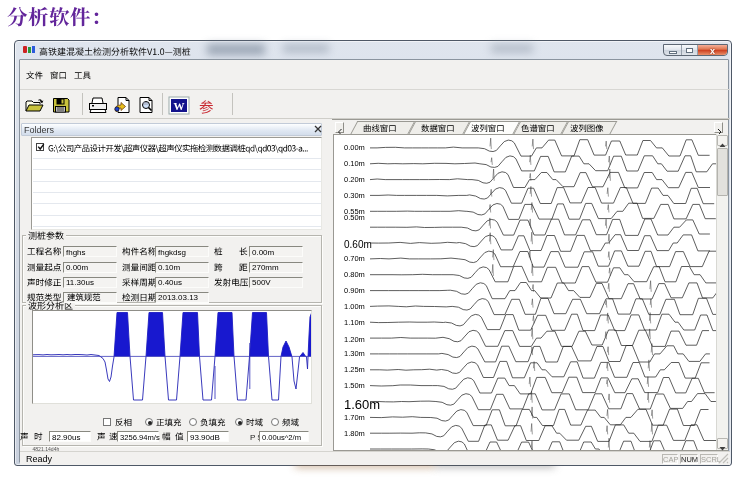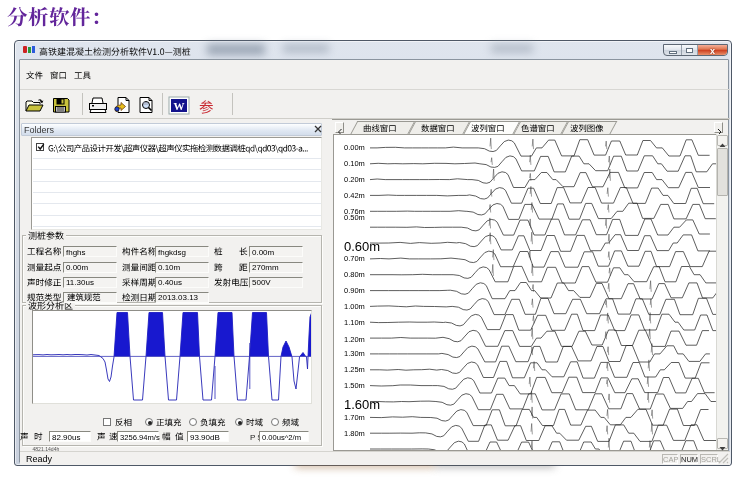--- a/index.html
+++ b/index.html
@@ -261,24 +261,24 @@
         <path d="M4 -4.1V-2.7H2V-4.1ZM4.6 -4.1H6.6V-2.7H4.6ZM5 -5.8C4.8 -5.4 4.5 -5 4.1 -4.7H1.9C2.3 -5 2.6 -5.4 2.8 -5.8ZM3 -7.1C2.4 -5.9 1.4 -4.9 0.3 -4.3C0.4 -4.2 0.6 -3.8 0.7 -3.7C0.9 -3.9 1.2 -4.1 1.4 -4.3V-0.7C1.4 0.3 1.8 0.5 3.2 0.5C3.5 0.5 6.1 0.5 6.4 0.5C7.7 0.5 7.9 0.2 8.1 -1.2C7.9 -1.2 7.6 -1.3 7.5 -1.4C7.4 -0.3 7.2 -0.1 6.4 -0.1C5.8 -0.1 3.6 -0.1 3.1 -0.1C2.2 -0.1 2 -0.2 2 -0.7V-2.1H6.6V-1.7H7.2V-4.7H4.9C5.3 -5.1 5.7 -5.6 6 -6.1L5.6 -6.4L5.4 -6.3H3.2C3.3 -6.5 3.4 -6.7 3.5 -6.9Z M9.2 -6.5C9.6 -6 10.1 -5.5 10.3 -5.1L10.8 -5.5C10.5 -5.9 10 -6.4 9.6 -6.8ZM11.2 -5.1C11.5 -4.7 11.8 -4.3 11.9 -4L12.3 -4.3C12.2 -4.6 11.9 -5 11.6 -5.3ZM15.6 -5.3C15.5 -5 15.2 -4.5 14.9 -4.2L15.4 -4C15.6 -4.3 15.9 -4.7 16.1 -5.1ZM8.8 -4.4V-3.8H9.9V-0.7C9.9 -0.4 9.7 -0.1 9.5 -0C9.6 0.1 9.8 0.3 9.8 0.5C10 0.3 10.2 0.2 11.5 -0.8C11.4 -0.9 11.3 -1.1 11.3 -1.3L10.5 -0.8V-4.4ZM10.9 -3.8V-3.2H16.5V-3.8H14.7V-5.5H16.2V-6H14.8C14.9 -6.3 15.1 -6.6 15.3 -6.9L14.8 -7.1C14.6 -6.8 14.4 -6.3 14.2 -6H12.9L13.1 -6.1C13 -6.4 12.7 -6.8 12.5 -7.1L12 -6.8C12.2 -6.6 12.4 -6.3 12.6 -6H11.2V-5.5H12.6V-3.8ZM13.2 -5.5H14.1V-3.8H13.2ZM12.3 -1H15.1V-0.3H12.3ZM12.3 -1.5V-2.2H15.1V-1.5ZM11.8 -2.7V0.7H12.3V0.2H15.1V0.6H15.7V-2.7Z M19.9 -5.7C19.3 -5.1 18.3 -4.7 17.5 -4.5L17.9 -4C18.7 -4.3 19.7 -4.8 20.4 -5.4ZM21.6 -5.3C22.5 -4.9 23.6 -4.3 24.1 -3.9L24.6 -4.4C24 -4.8 22.9 -5.3 22 -5.7ZM20.4 -4.8C20.3 -4.6 20.1 -4.2 19.9 -4H18.2V0.7H18.8V0.3H23.3V0.6H23.9V-4H20.5C20.7 -4.2 20.9 -4.4 21.1 -4.7ZM18.8 -0.1V-3.5H23.3V-0.1ZM19.9 -1.8C20.2 -1.7 20.6 -1.5 20.9 -1.4C20.4 -1 19.8 -0.8 19.1 -0.7C19.2 -0.6 19.3 -0.4 19.4 -0.3C20.1 -0.5 20.8 -0.7 21.4 -1.1C21.8 -0.9 22.2 -0.6 22.5 -0.4L22.8 -0.8C22.5 -1 22.2 -1.2 21.8 -1.4C22.2 -1.8 22.5 -2.2 22.7 -2.7L22.4 -2.8L22.3 -2.8H20.4C20.5 -3 20.5 -3.1 20.6 -3.2L20.1 -3.3C19.9 -2.9 19.6 -2.4 19.1 -2C19.2 -2 19.4 -1.8 19.5 -1.7C19.7 -1.9 19.9 -2.2 20.1 -2.4H22C21.9 -2.1 21.6 -1.9 21.3 -1.6C20.9 -1.8 20.5 -2 20.2 -2.2ZM20.4 -6.9C20.5 -6.8 20.6 -6.5 20.7 -6.3H17.4V-5H18.1V-5.8H23.9V-5H24.5V-6.3H21.4C21.3 -6.6 21.2 -6.9 21 -7.1Z M26.3 -6.2V0.5H26.9V-0.3H31.9V0.4H32.6V-6.2ZM26.9 -0.9V-5.5H31.9V-0.9Z" fill="#000"></path>
       </svg>
 <svg style="position:absolute;left:549.5px;top:63.1px;overflow:visible;z-index:4" width="36" height="11" viewBox="0 -8.40 36 11">
         <path d="M0.8 -6.5C1.3 -6.3 1.9 -5.8 2.2 -5.6L2.6 -6.1C2.3 -6.3 1.6 -6.7 1.1 -7ZM0.3 -4.3C0.8 -4 1.5 -3.6 1.8 -3.3L2.2 -3.9C1.8 -4.1 1.2 -4.5 0.7 -4.7ZM0.5 0.2 1.1 0.6C1.5 -0.2 2 -1.3 2.4 -2.2L1.9 -2.5C1.5 -1.6 0.9 -0.5 0.5 0.2ZM5 -5.3V-3.8H3.6V-5.3ZM3 -5.8V-3.7C3 -2.5 2.9 -0.8 2 0.4C2.1 0.4 2.4 0.6 2.5 0.7C3.3 -0.4 3.5 -2 3.6 -3.2H3.8C4.1 -2.3 4.6 -1.6 5.1 -0.9C4.5 -0.4 3.8 -0.1 3.1 0.2C3.2 0.3 3.4 0.5 3.5 0.7C4.3 0.4 5 0 5.6 -0.5C6.2 0 6.9 0.4 7.7 0.7C7.8 0.5 8 0.3 8.1 0.1C7.3 -0.1 6.6 -0.5 6 -0.9C6.6 -1.6 7.1 -2.5 7.4 -3.6L7 -3.8L6.9 -3.8H5.6V-5.3H7.2C7.1 -4.9 6.9 -4.5 6.8 -4.2L7.3 -4C7.6 -4.5 7.8 -5.1 8 -5.7L7.6 -5.9L7.5 -5.8H5.6V-7.1H5V-5.8ZM4.4 -3.2H6.7C6.4 -2.5 6 -1.9 5.6 -1.4C5.1 -1.9 4.7 -2.5 4.4 -3.2Z M13.8 -6.1V-1.4H14.4V-6.1ZM15.5 -7V-0.1C15.5 -0 15.5 0 15.3 0C15.2 0 14.8 0 14.3 0C14.4 0.2 14.5 0.5 14.5 0.6C15.2 0.6 15.6 0.6 15.8 0.5C16.1 0.4 16.2 0.2 16.2 -0.2V-7ZM9.9 -2.5C10.3 -2.2 10.9 -1.8 11.2 -1.5C10.6 -0.7 9.9 -0.1 9.1 0.2C9.2 0.3 9.4 0.6 9.4 0.7C11.2 -0.1 12.5 -1.7 12.9 -4.6L12.6 -4.8L12.4 -4.7H10.6C10.7 -5.1 10.8 -5.6 10.9 -6H13.2V-6.6H8.9V-6H10.3C10 -4.7 9.5 -3.5 8.8 -2.7C9 -2.6 9.2 -2.4 9.3 -2.3C9.7 -2.8 10.1 -3.4 10.3 -4.1H12.3C12.1 -3.4 11.9 -2.7 11.5 -2.1C11.2 -2.4 10.7 -2.7 10.3 -3Z M20 -2.3C20.6 -2.2 21.5 -1.9 21.9 -1.7L22.2 -2.1C21.7 -2.3 20.9 -2.6 20.2 -2.7ZM19.1 -1.3C20.3 -1.1 21.7 -0.8 22.5 -0.5L22.8 -1C22 -1.3 20.5 -1.6 19.4 -1.7ZM17.5 -6.7V0.7H18.1V0.3H23.9V0.7H24.5V-6.7ZM18.1 -0.2V-6.1H23.9V-0.2ZM20.3 -5.9C19.9 -5.3 19.1 -4.6 18.4 -4.2C18.5 -4.1 18.8 -3.9 18.9 -3.8C19.1 -4 19.4 -4.2 19.6 -4.4C19.9 -4.1 20.2 -3.9 20.5 -3.6C19.8 -3.3 19 -3.1 18.3 -2.9C18.4 -2.8 18.5 -2.5 18.6 -2.4C19.4 -2.6 20.3 -2.9 21.1 -3.3C21.8 -2.9 22.6 -2.7 23.4 -2.5C23.4 -2.6 23.6 -2.9 23.7 -3C23 -3.1 22.2 -3.3 21.6 -3.6C22.2 -4 22.7 -4.5 23.1 -5.1L22.7 -5.3L22.6 -5.3H20.5C20.6 -5.4 20.7 -5.6 20.8 -5.8ZM20 -4.7 20 -4.8H22.2C21.9 -4.5 21.5 -4.2 21.1 -3.9C20.6 -4.1 20.3 -4.4 20 -4.7Z M29.3 -6H30.8C30.7 -5.7 30.5 -5.5 30.3 -5.3H28.7C28.9 -5.5 29.1 -5.7 29.3 -6ZM29.3 -7C28.9 -6.3 28.3 -5.5 27.4 -4.8C27.5 -4.7 27.7 -4.5 27.8 -4.4C27.9 -4.5 28.1 -4.6 28.2 -4.8V-3.5H29.5C29.1 -3.1 28.5 -2.8 27.6 -2.5C27.7 -2.4 27.9 -2.2 28 -2.1C28.7 -2.3 29.3 -2.6 29.7 -2.9C29.8 -2.8 29.9 -2.7 30 -2.5C29.5 -2 28.4 -1.5 27.6 -1.3C27.7 -1.2 27.9 -1 28 -0.9C28.7 -1.1 29.7 -1.7 30.3 -2.2C30.4 -2 30.4 -1.9 30.5 -1.7C29.8 -1 28.6 -0.4 27.5 -0.1C27.7 0 27.8 0.2 27.9 0.4C28.8 0.1 29.9 -0.5 30.6 -1.2C30.7 -0.7 30.6 -0.2 30.4 -0C30.3 0.1 30.1 0.1 30 0.1C29.8 0.1 29.6 0.1 29.4 0.1C29.5 0.3 29.6 0.5 29.6 0.6C29.8 0.7 30 0.7 30.1 0.7C30.4 0.7 30.6 0.6 30.8 0.4C31.2 0 31.3 -0.9 31 -1.8L31.4 -1.9C31.7 -1 32.3 -0.2 32.9 0.2C33 0 33.2 -0.2 33.3 -0.3C32.7 -0.6 32.2 -1.4 31.9 -2.2C32.2 -2.3 32.6 -2.5 32.8 -2.7L32.4 -3.1C32 -2.8 31.4 -2.5 30.9 -2.2C30.7 -2.6 30.4 -3 30 -3.3L30.2 -3.5H32.7V-5.3H31C31.2 -5.6 31.4 -5.9 31.6 -6.2L31.3 -6.5L31.1 -6.5H29.6L29.9 -6.9ZM28.8 -4.8H30.3C30.2 -4.6 30.1 -4.3 29.9 -3.9H28.8ZM30.8 -4.8H32.2V-3.9H30.6C30.7 -4.3 30.8 -4.6 30.8 -4.8ZM27.4 -7C27 -5.8 26.2 -4.5 25.4 -3.7C25.6 -3.5 25.7 -3.2 25.8 -3C26.1 -3.3 26.3 -3.6 26.5 -4V0.6H27.1V-4.9C27.5 -5.5 27.8 -6.2 28 -6.8Z" fill="#000"></path>
       </svg>
 <div class="a" style="left:313.0px;top:73.5px;width:396px;height:1px;background:#9a9993;z-index:2"></div>
 <div class="a" style="left:313.0px;top:74.0px;width:395px;height:316.5px;background:#fff;border:1px solid #9a9993;border-top:none;z-index:0"></div>
 <div class="lt" style="left:324.0px;top:83.4px;font-size:7.5px">0.00m</div>
 <div class="lt" style="left:324.0px;top:99.2px;font-size:7.5px">0.10m</div>
 <div class="lt" style="left:324.0px;top:115.1px;font-size:7.5px">0.20m</div>
-<div class="lt" style="left:324.0px;top:130.9px;font-size:7.5px">0.42m</div>
-<div class="lt" style="left:324.0px;top:146.8px;font-size:7.5px">0.76m</div>
+<div class="lt" style="left:324.0px;top:130.9px;font-size:7.5px">0.30m</div>
+<div class="lt" style="left:324.0px;top:146.8px;font-size:7.5px">0.55m</div>
 <div class="lt" style="left:324.0px;top:153px;font-size:7.5px">0.50m</div>
-<div class="lt" style="left:324.0px;top:178.5px;font-size:13px">0.60m</div>
+<div class="lt" style="left:324.0px;top:178.5px;font-size:10px">0.60m</div>
 <div class="lt" style="left:324.0px;top:194.4px;font-size:7.5px">0.70m</div>
 <div class="lt" style="left:324.0px;top:210.2px;font-size:7.5px">0.80m</div>
 <div class="lt" style="left:324.0px;top:226.1px;font-size:7.5px">0.90m</div>
 <div class="lt" style="left:324.0px;top:241.9px;font-size:7.5px">1.00m</div>
 <div class="lt" style="left:324.0px;top:257.8px;font-size:7.5px">1.10m</div>
 <div class="lt" style="left:324.0px;top:275px;font-size:7.5px">1.20m</div>
 <div class="lt" style="left:324.0px;top:289.4px;font-size:7.5px">1.30m</div>
 <div class="lt" style="left:324.0px;top:305.3px;font-size:7.5px">1.25m</div>
 <div class="lt" style="left:324.0px;top:321.1px;font-size:7.5px">1.50m</div>
 <div class="lt" style="left:324.0px;top:337.0px;font-size:13px">1.60m</div>

